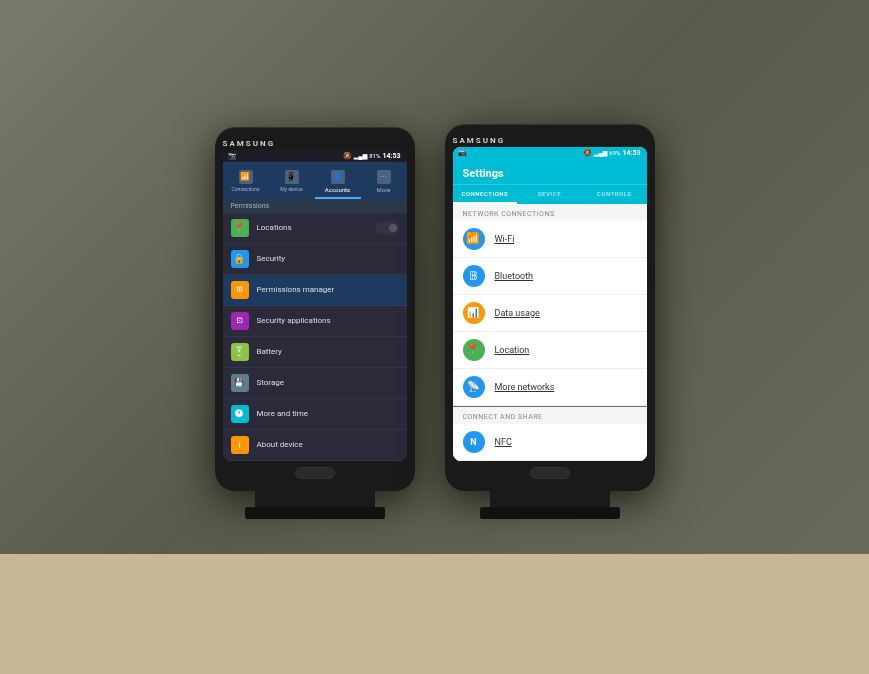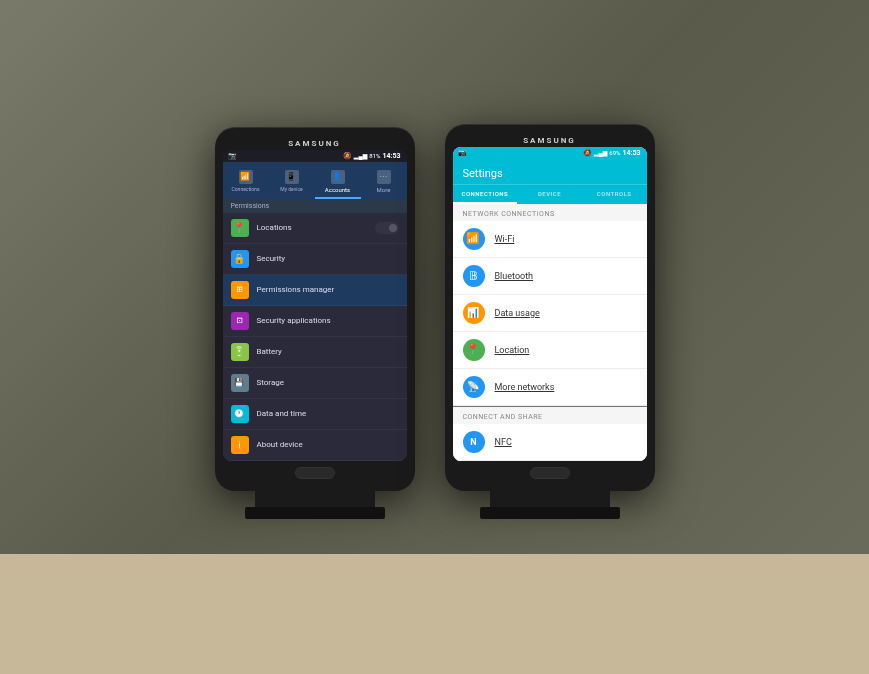--- a/index.html
+++ b/index.html
@@ -77,21 +77,21 @@
     .phone {
       width: 200px;
       background: #1a1a1a;
       border-radius: 20px;
       padding: 8px;
       box-shadow: 0 10px 40px rgba(0,0,0,0.7), inset 0 1px 0 rgba(255,255,255,0.1);
       position: relative;
     }
 
     .phone-top-bar {
-      text-align: center;
+      text-align: left;
       padding: 4px 0 2px;
       color: #ccc;
       font-size: 8px;
       letter-spacing: 2px;
       font-weight: bold;
     }
 
     .phone-screen {
       background: #1a1a2e;
       border-radius: 8px;
@@ -245,21 +245,21 @@
     
     .phone2 .phone-screen {
       background: #f5f5f5;
     }
 
     .settings-header {
       background: #00bcd4;
       padding: 8px 10px 4px;
       color: white;
       font-size: 11px;
-      font-weight: 400;
+      font-weight: 700;
     }
 
     .settings-tabs {
       display: flex;
       background: #00bcd4;
       border-top: 1px solid rgba(255,255,255,0.2);
     }
 
     .settings-tab {
       flex: 1;
@@ -404,21 +404,21 @@
             <span class="settings-item-text">Battery</span>
           </div>
 
           <div class="settings-item">
             <div class="settings-item-icon" style="background:#607D8B; color:white; font-size:8px;">💾</div>
             <span class="settings-item-text">Storage</span>
           </div>
 
           <div class="settings-item">
             <div class="settings-item-icon" style="background:#00BCD4; color:white; font-size:8px;">🕐</div>
-            <span class="settings-item-text">Data and time</span>
+            <span class="settings-item-text">More and time</span>
           </div>
 
           <div class="settings-item">
             <div class="settings-item-icon" style="background:#FF9800; color:white; font-size:9px;">ℹ</div>
             <span class="settings-item-text">About device</span>
           </div>
         </div>
       </div>
       <div class="phone-bottom">
         <div class="home-button"></div>

